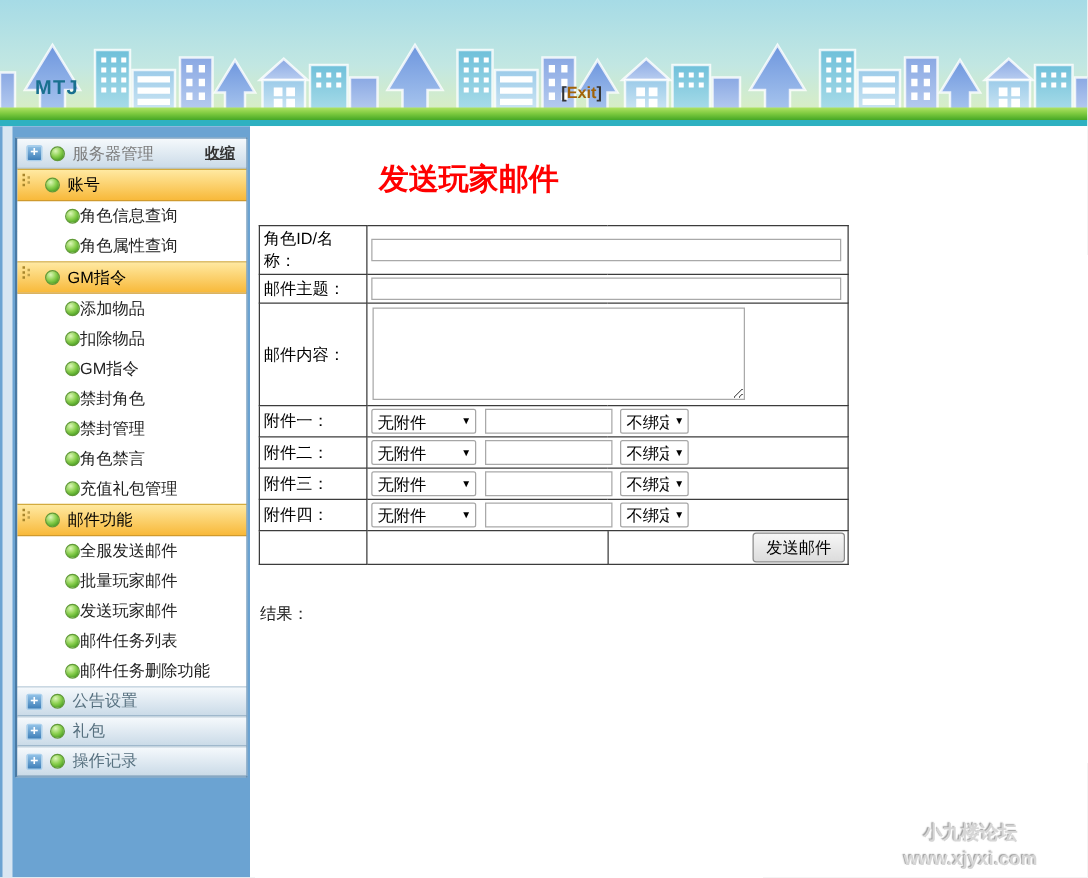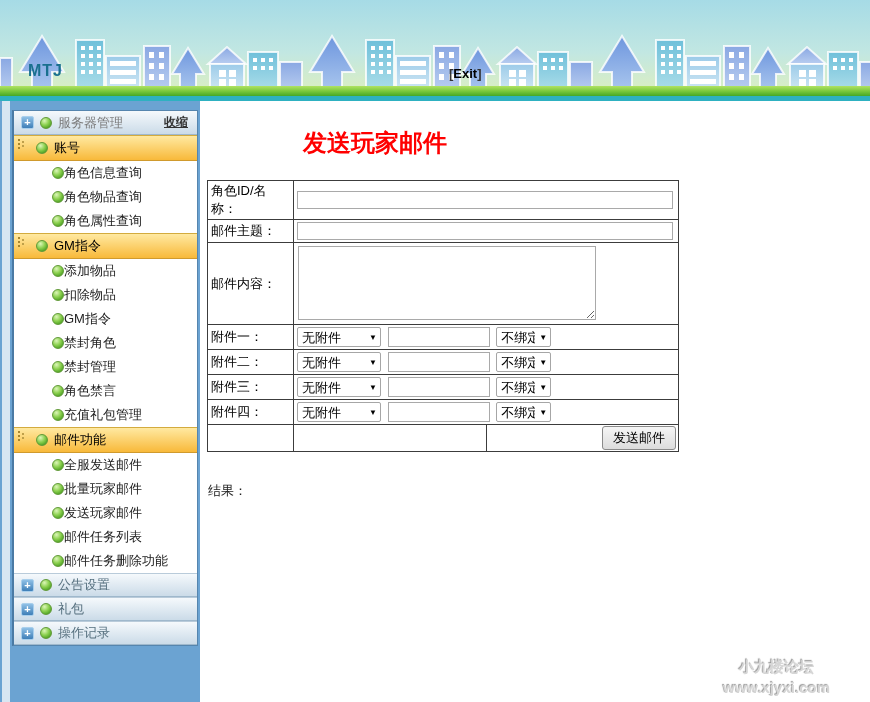--- a/index.html
+++ b/index.html
@@ -5,21 +5,21 @@
   * { margin:0; padding:0; box-sizing:border-box; }
   html,body { background:#e9e9e9; }
   body { font-family:"Liberation Sans","DejaVu Sans",sans-serif; }
   .page { width:870px; height:702px; position:relative; overflow:hidden; background:#fff; margin:0 auto; }
 
   
   .banner { position:relative; width:870px; height:101px; overflow:hidden; }
   .banner svg { display:block; }
   .logo { position:absolute; left:28px; top:62px; font-size:16px; font-weight:bold; color:#19708f; letter-spacing:1px; }
   .exit-wrap { position:absolute; left:449px; top:66px; font-size:13px; font-weight:bold; color:#333; }
-  .exit-wrap a { color:#000000; text-decoration:none; cursor:pointer; }
+  .exit-wrap a { color:#a16207; text-decoration:none; cursor:pointer; }
 
   
   .content { display:flex; height:601px; }
   .sidebar { width:200px; flex-shrink:0; position:relative; background:#6ba3d2; }
   .light-strip { position:absolute; left:2px; top:0; bottom:0; width:8px; background:#d8e6f2; }
   .main { flex:1; position:relative; background:#fff; }
 
   
   .menu { position:absolute; left:12px; top:9px; width:186px; background:#fff;
           border:1px solid #5585ae; border-left:2px solid #4a7aa4; }
@@ -201,24 +201,20 @@
           <span class="grip"></span>
           <span class="orb"></span>
           <span>账号</span>
         </div>
         <div class="m-item">
           <span class="orb"></span>
           <span>角色信息查询</span>
         </div>
         <div class="m-item">
           <span class="orb"></span>
-          <span>角色物品查询</span>
-        </div>
-        <div class="m-item">
-          <span class="orb"></span>
           <span>角色属性查询</span>
         </div>
 
         <div class="m-hdr active">
           <span class="grip"></span>
           <span class="orb"></span>
           <span>GM指令</span>
         </div>
         <div class="m-item">
           <span class="orb"></span>

